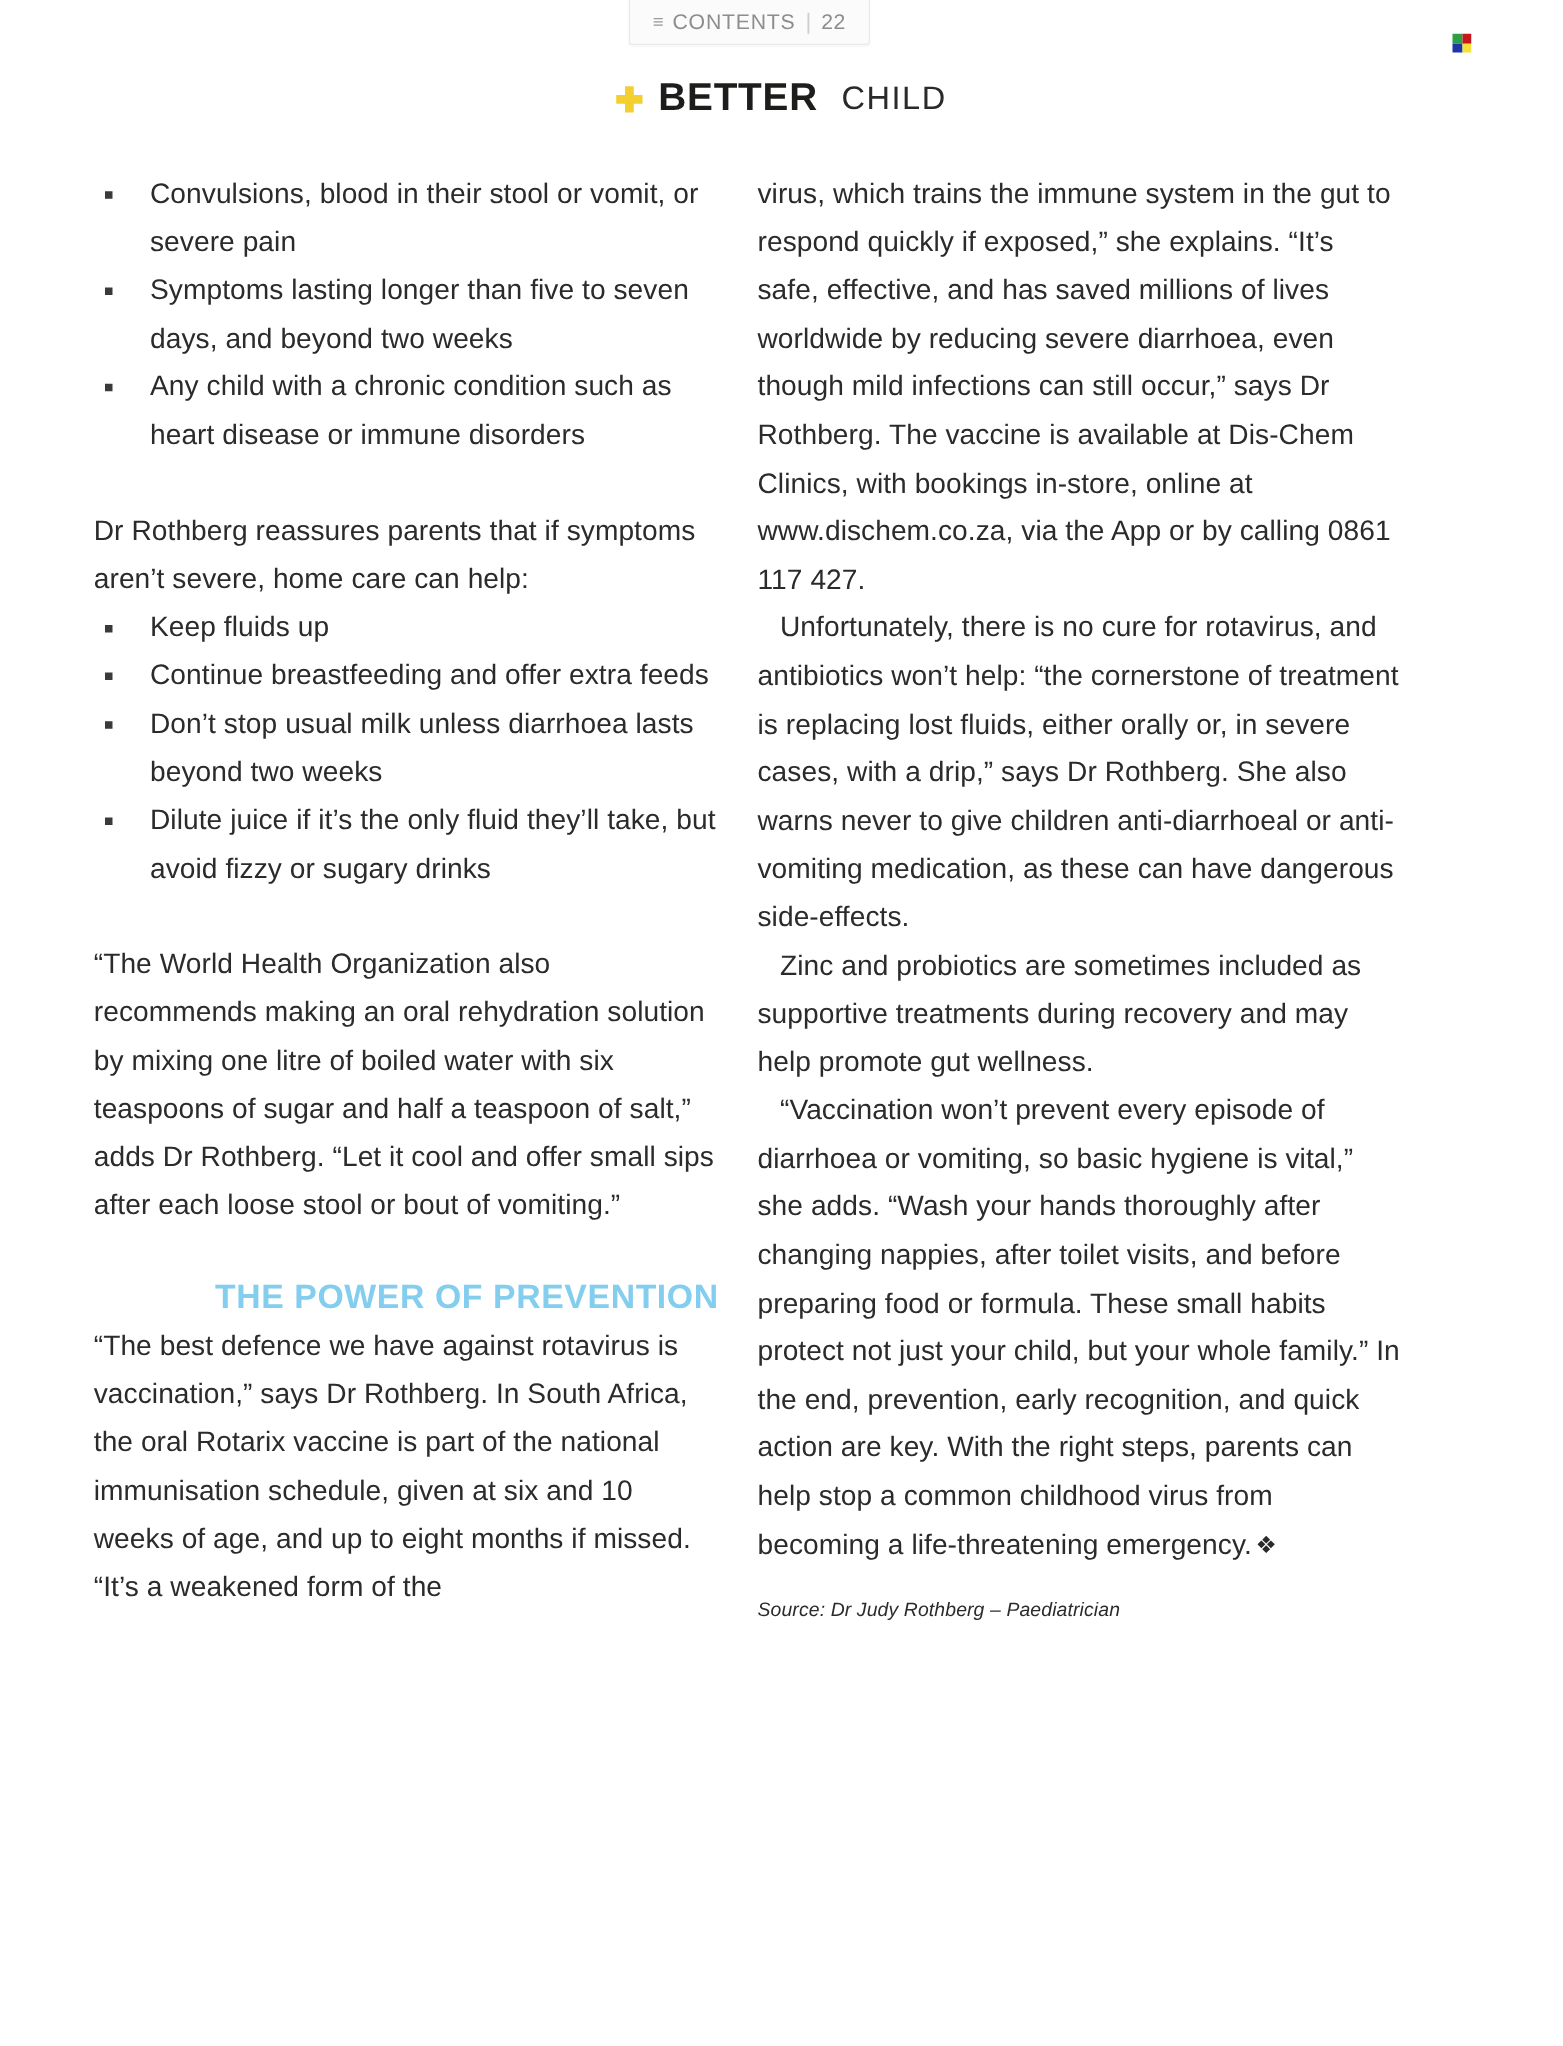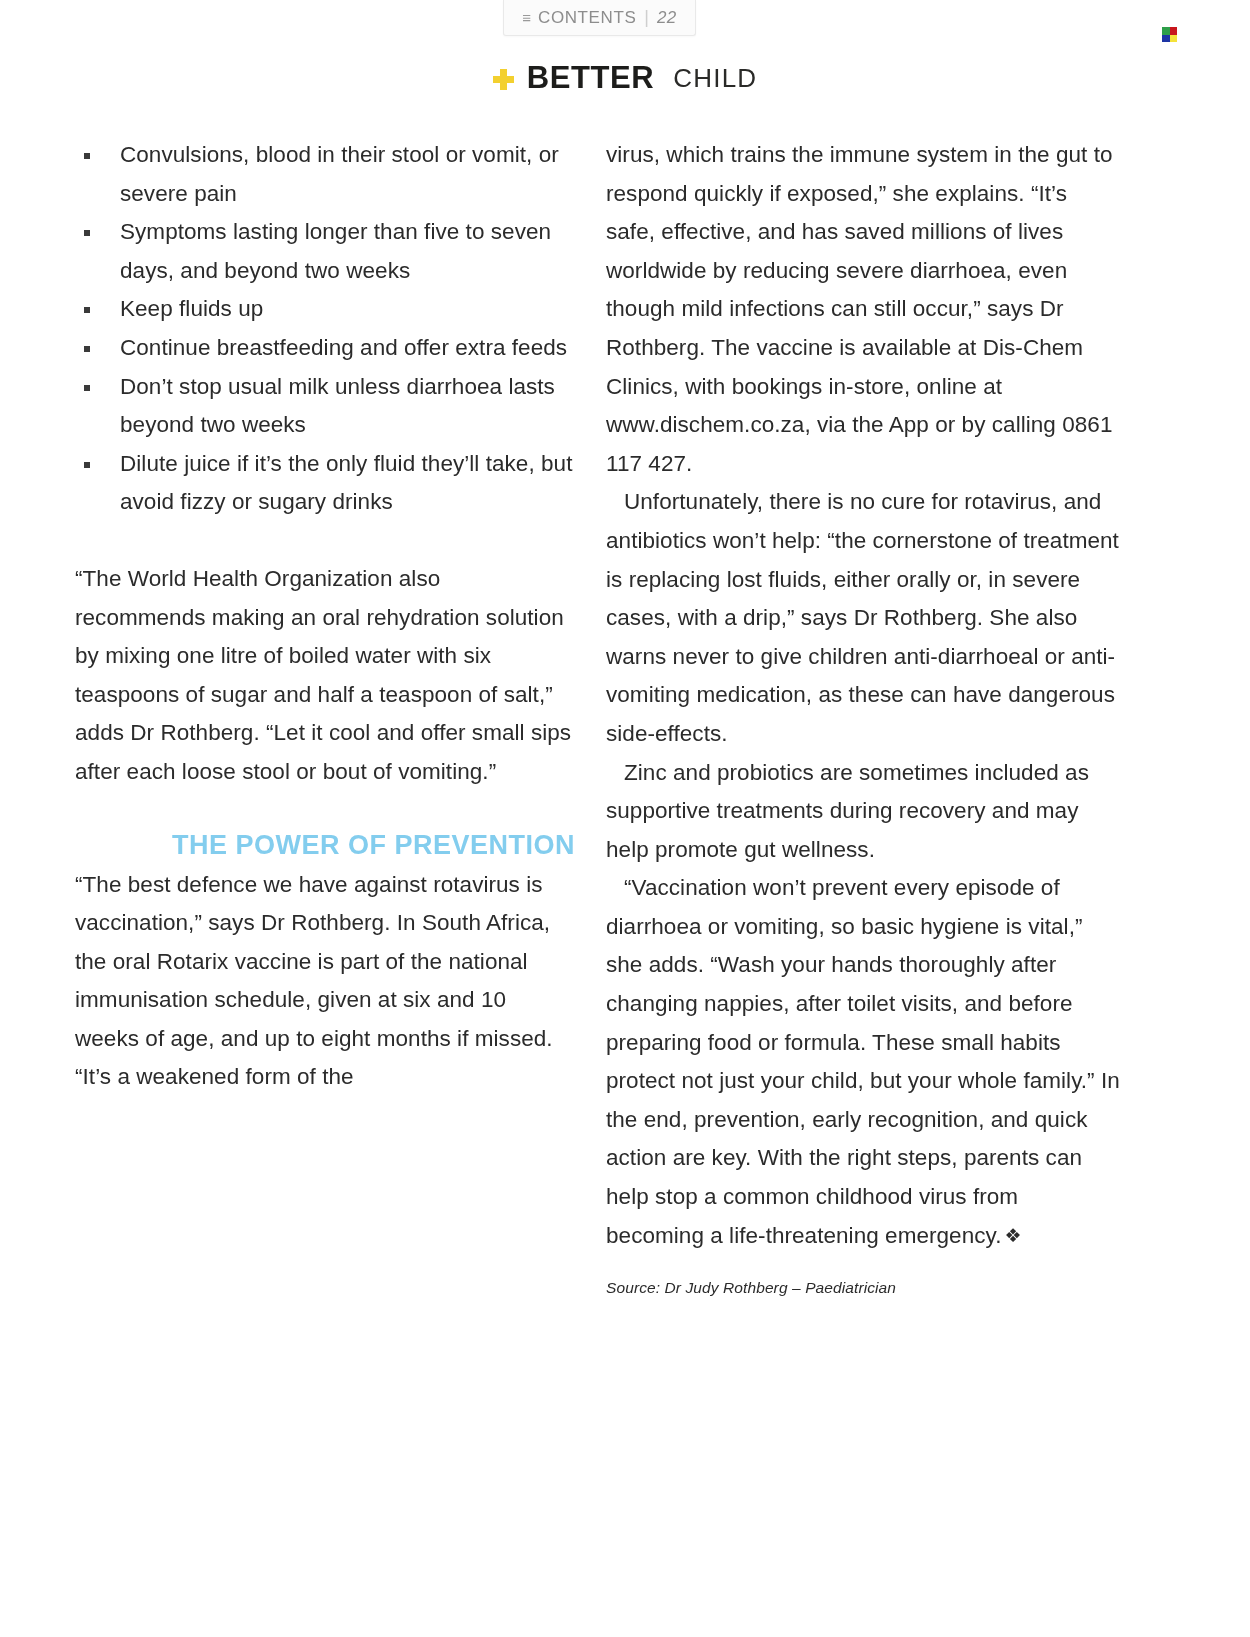--- a/index.html
+++ b/index.html
@@ -50,21 +50,20 @@
   .contents-pill .divider {
     color: #cfcfcf;
     font-size: 18px;
     font-weight: 300;
     margin: 0 2px;
   }
   .contents-pill .pagenum {
     font-size: 17px;
     color: #8d8d8d;
     letter-spacing: 0.4px;
-    font-style: italic;
   }
 
   
   .color-chip {
     position: absolute;
     top: 27px;
     left: 1162px;
     width: 15px;
     height: 15px;
     display: grid;
@@ -223,22 +222,24 @@
   <span class="word-child">CHILD</span>
 </div>
 
 <div class="article">
 
   <div class="column left">
 
     <ul class="bullets">
       <li>Convulsions, blood in their stool or vomit, or severe pain</li>
       <li>Symptoms lasting longer than five to seven days, and beyond two weeks</li>
+      <li>Any child with a chronic condition such as heart disease or immune disorders</li>
     </ul>
 
+    <p class="body-text gap-before">Dr Rothberg reassures parents that if symptoms aren’t severe, home care can help:</p>
 
     <ul class="bullets">
       <li>Keep fluids up</li>
       <li>Continue breastfeeding and offer extra feeds</li>
       <li>Don’t stop usual milk unless diarrhoea lasts beyond two weeks</li>
       <li>Dilute juice if it’s the only fluid they’ll take, but avoid fizzy or sugary drinks</li>
     </ul>
 
     <p class="body-text gap-before">“The World Health Organization also recommends making an oral rehydration solution by mixing one litre of boiled water with six teaspoons of sugar and half a teaspoon of salt,” adds Dr Rothberg. “Let it cool and offer small sips after each loose stool or bout of vomiting.”</p>
 

